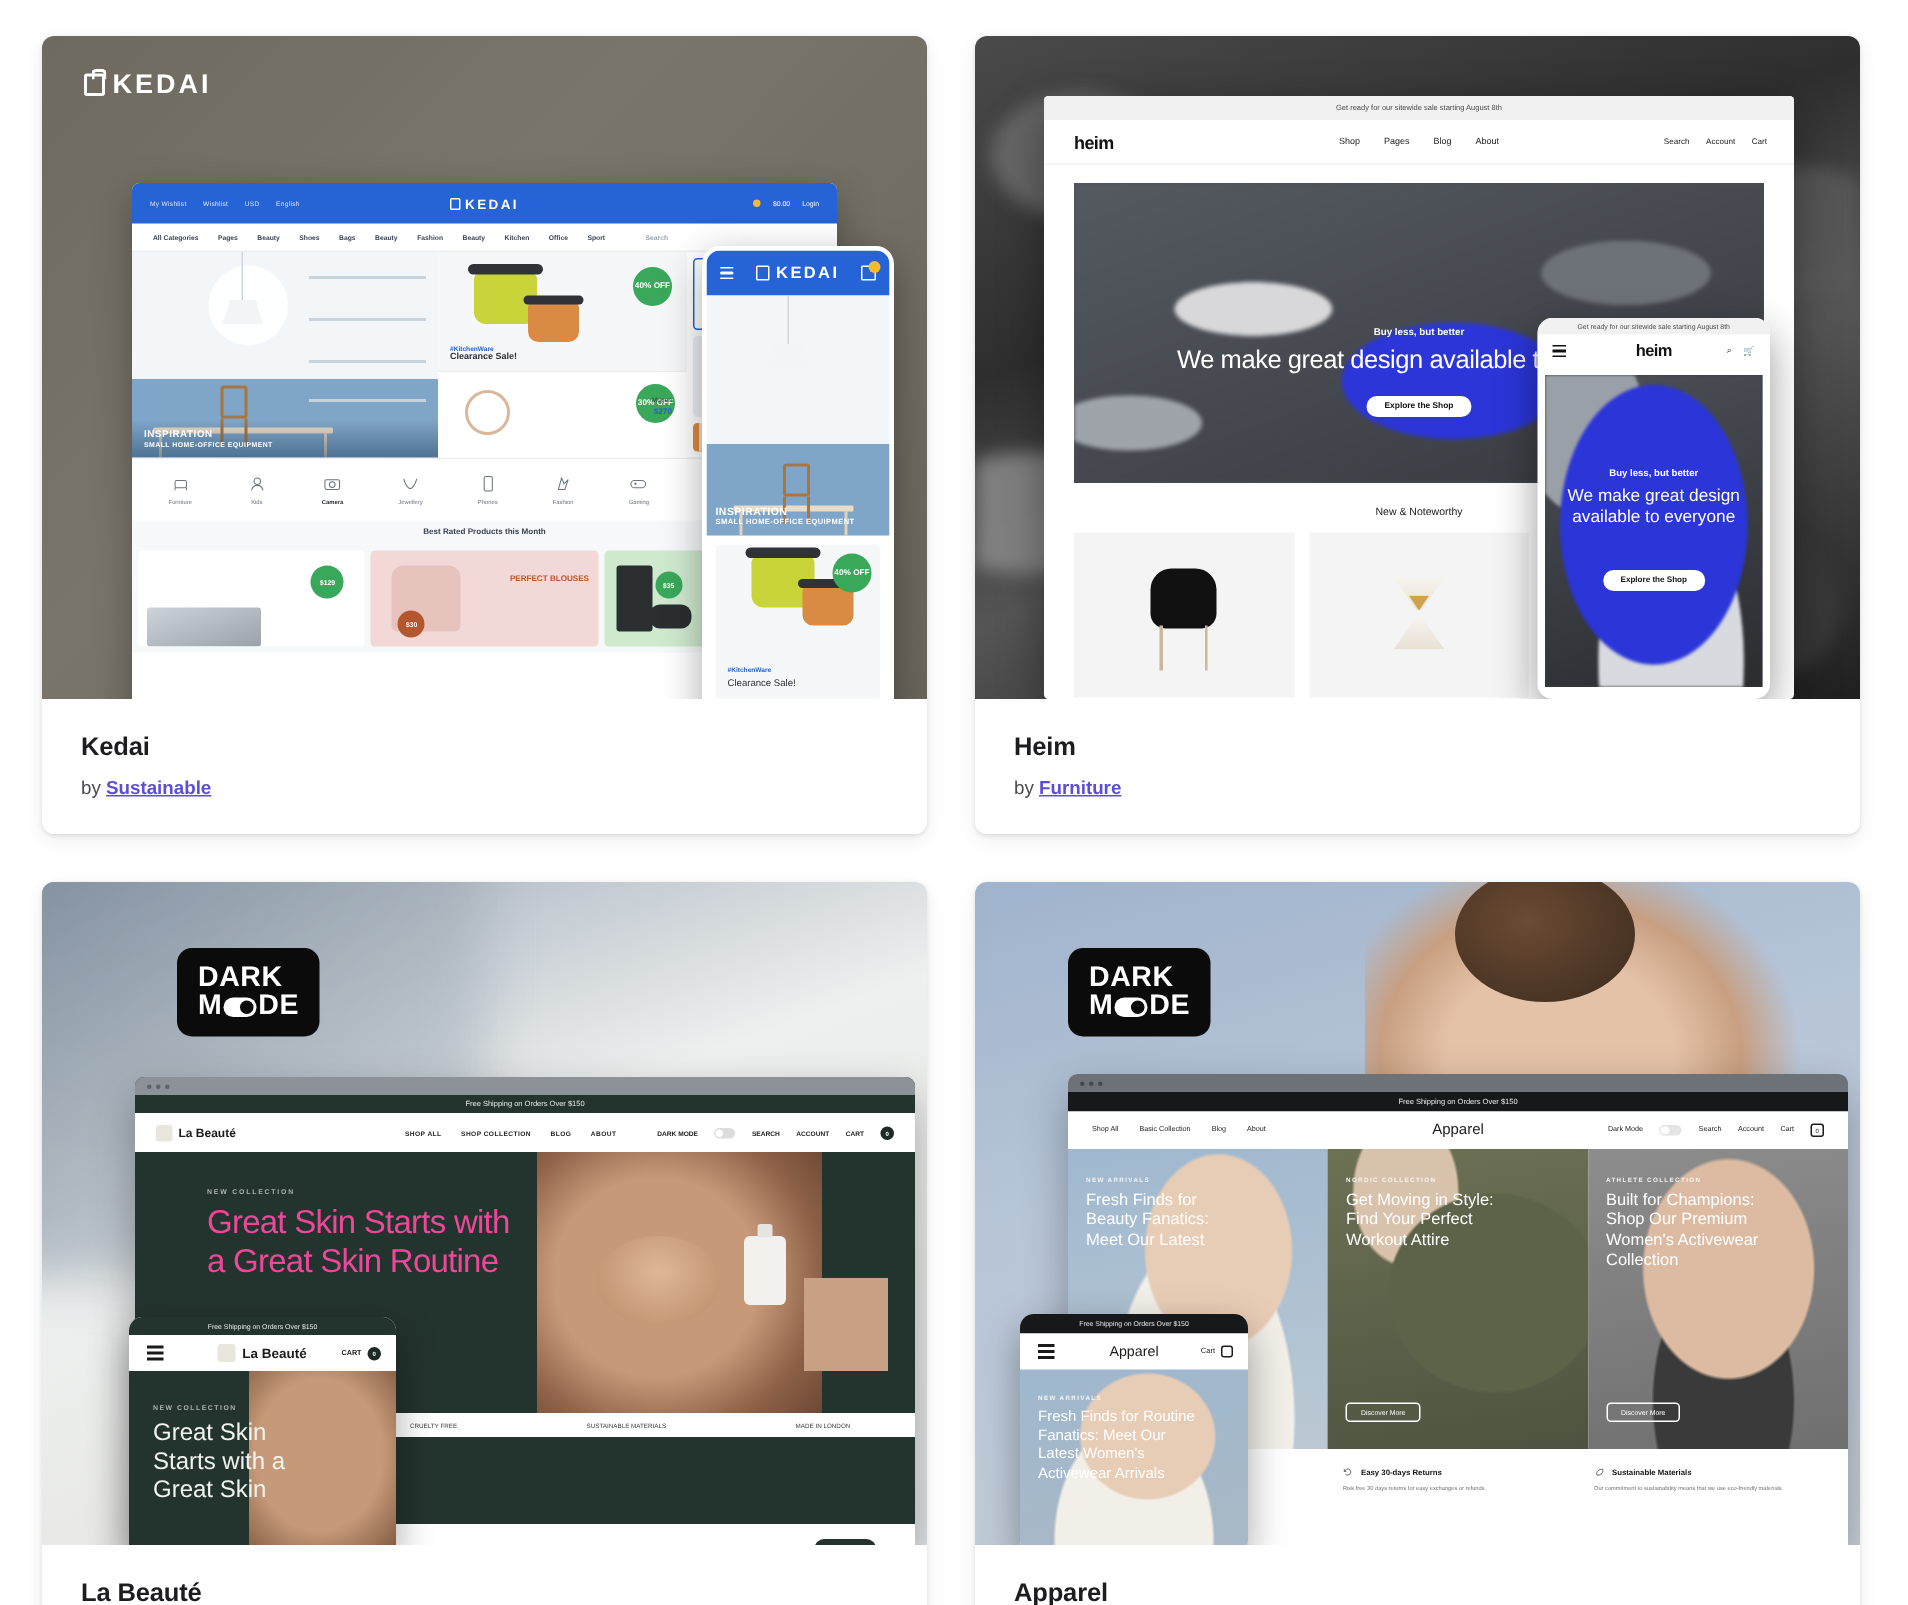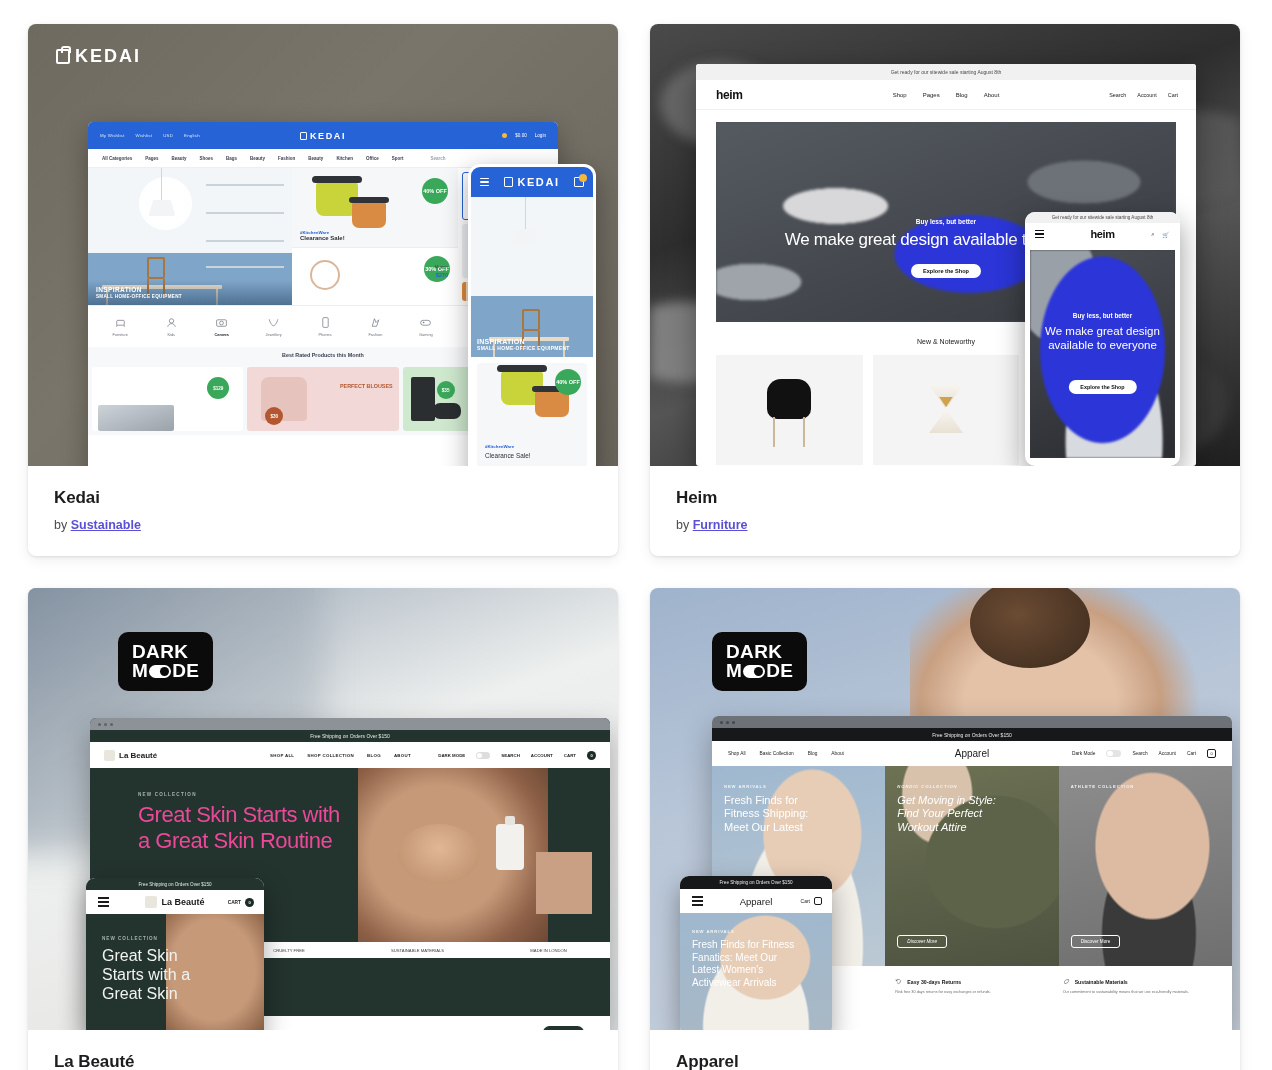--- a/index.html
+++ b/index.html
@@ -258,21 +258,21 @@
   .ap-nav{height:25px;background:#fff;display:flex;align-items:center;padding:0 16px;position:relative;}
   .ap-menu{display:flex;gap:14px;font-size:4.8px;color:#1c1c1c;}
   .ap-logo{position:absolute;left:50%;transform:translateX(-50%);font-size:10px;color:#1b1b1b;}
   .ap-right{position:absolute;right:16px;display:flex;gap:11px;align-items:center;font-size:4.8px;color:#1c1c1c;}
   .ap-sw{width:15px;height:7.5px;border-radius:4px;background:#e4e4e4;position:relative;}
   .ap-sw:after{content:"";position:absolute;left:1px;top:1px;width:5.5px;height:5.5px;border-radius:50%;background:#fff;}
   .ap-cart{width:9px;height:9px;border:1px solid #1c1c1c;border-radius:2px;display:flex;align-items:center;justify-content:center;font-size:4px;}
   .ap-cols{display:flex;height:200px;}
   .ap-col{flex:1;position:relative;overflow:hidden;}
   .ac1{background:linear-gradient(170deg,#9fb8cf,#bcc9d4);}
-  .ac2{background:linear-gradient(170deg,#6d7254,#4d5340);font-style:italic;}
+  .ac2{background:linear-gradient(170deg,#6d7254,#4d5340);}
   .ac3{background:linear-gradient(170deg,#8d8d8d,#6f6f6f);}
   .ap-col .fig{position:absolute;inset:0;}
   .ac1 .fig{background:radial-gradient(ellipse at 58% 34%,#e8cdb6 0 48px,transparent 50px),
     radial-gradient(ellipse at 52% 90%,#f2efe9 0 60px,transparent 62px);}
   .ac2 .fig{background:radial-gradient(ellipse at 64% 48%,#5d6348 0 70px,transparent 72px),
     radial-gradient(ellipse at 30% 14%,#d9c2ab 0 34px,transparent 36px);}
   .ac3 .fig{background:radial-gradient(ellipse at 54% 40%,#dcbba2 0 56px,transparent 58px),
     radial-gradient(ellipse at 52% 84%,#3a3a3a 0 46px,transparent 48px);}
   .ap-col .kick{position:absolute;left:12px;top:18px;font-size:4.2px;color:#f2f3f4;letter-spacing:.9px;font-weight:700;}
   .ap-col h5{position:absolute;left:12px;top:28px;width:108px;color:#fff;font-size:11px;font-weight:400;line-height:1.22;}
@@ -727,32 +727,33 @@
             <span>Search</span>
             <span>Account</span>
             <span>Cart</span>
             <span class="ap-cart">0</span>
           </span>
         </div>
         <div class="ap-cols">
           <div class="ap-col ac1">
             <div class="fig"></div>
             <div class="kick">NEW ARRIVALS</div>
-            <h5>Fresh Finds for Fitness Shipping: Meet Our Latest</h5>
+            <h5>Fresh Finds for Beauty Fanatics: Meet Our Latest</h5>
             <div class="btn">Discover More</div>
           </div>
           <div class="ap-col ac2">
             <div class="fig"></div>
             <div class="kick">NORDIC COLLECTION</div>
             <h5>Get Moving in Style: Find Your Perfect Workout Attire</h5>
             <div class="btn">Discover More</div>
           </div>
           <div class="ap-col ac3">
             <div class="fig"></div>
             <div class="kick">ATHLETE COLLECTION</div>
+            <h5>Built for Champions: Shop Our Premium Women's Activewear Collection</h5>
             <div class="btn">Discover More</div>
           </div>
         </div>
         <div class="ap-feats">
           <div class="ap-feat">
             <div class="hd">
               <svg viewBox="0 0 24 24">
                   <rect x="5" y="4" width="14" height="16" rx="2"></rect>
                   <path d="M9 9h6M9 13h6"></path>
                 </svg>
@@ -792,21 +793,21 @@
             </span>
           <span class="lg">Apparel</span>
           <span class="apm-cart">
             <span>Cart</span>
             <span class="b"></span>
           </span>
         </div>
         <div class="apm-hero">
           <div class="fig"></div>
           <div class="kick">NEW ARRIVALS</div>
-          <h5>Fresh Finds for Fitness Fanatics: Meet Our Latest Women's Activewear Arrivals</h5>
+          <h5>Fresh Finds for Routine Fanatics: Meet Our Latest Women's Activewear Arrivals</h5>
         </div>
       </div>
     </div>
     <div class="meta">
       <h3>Apparel</h3>
     </div>
   </div>
 
 </div>
 

